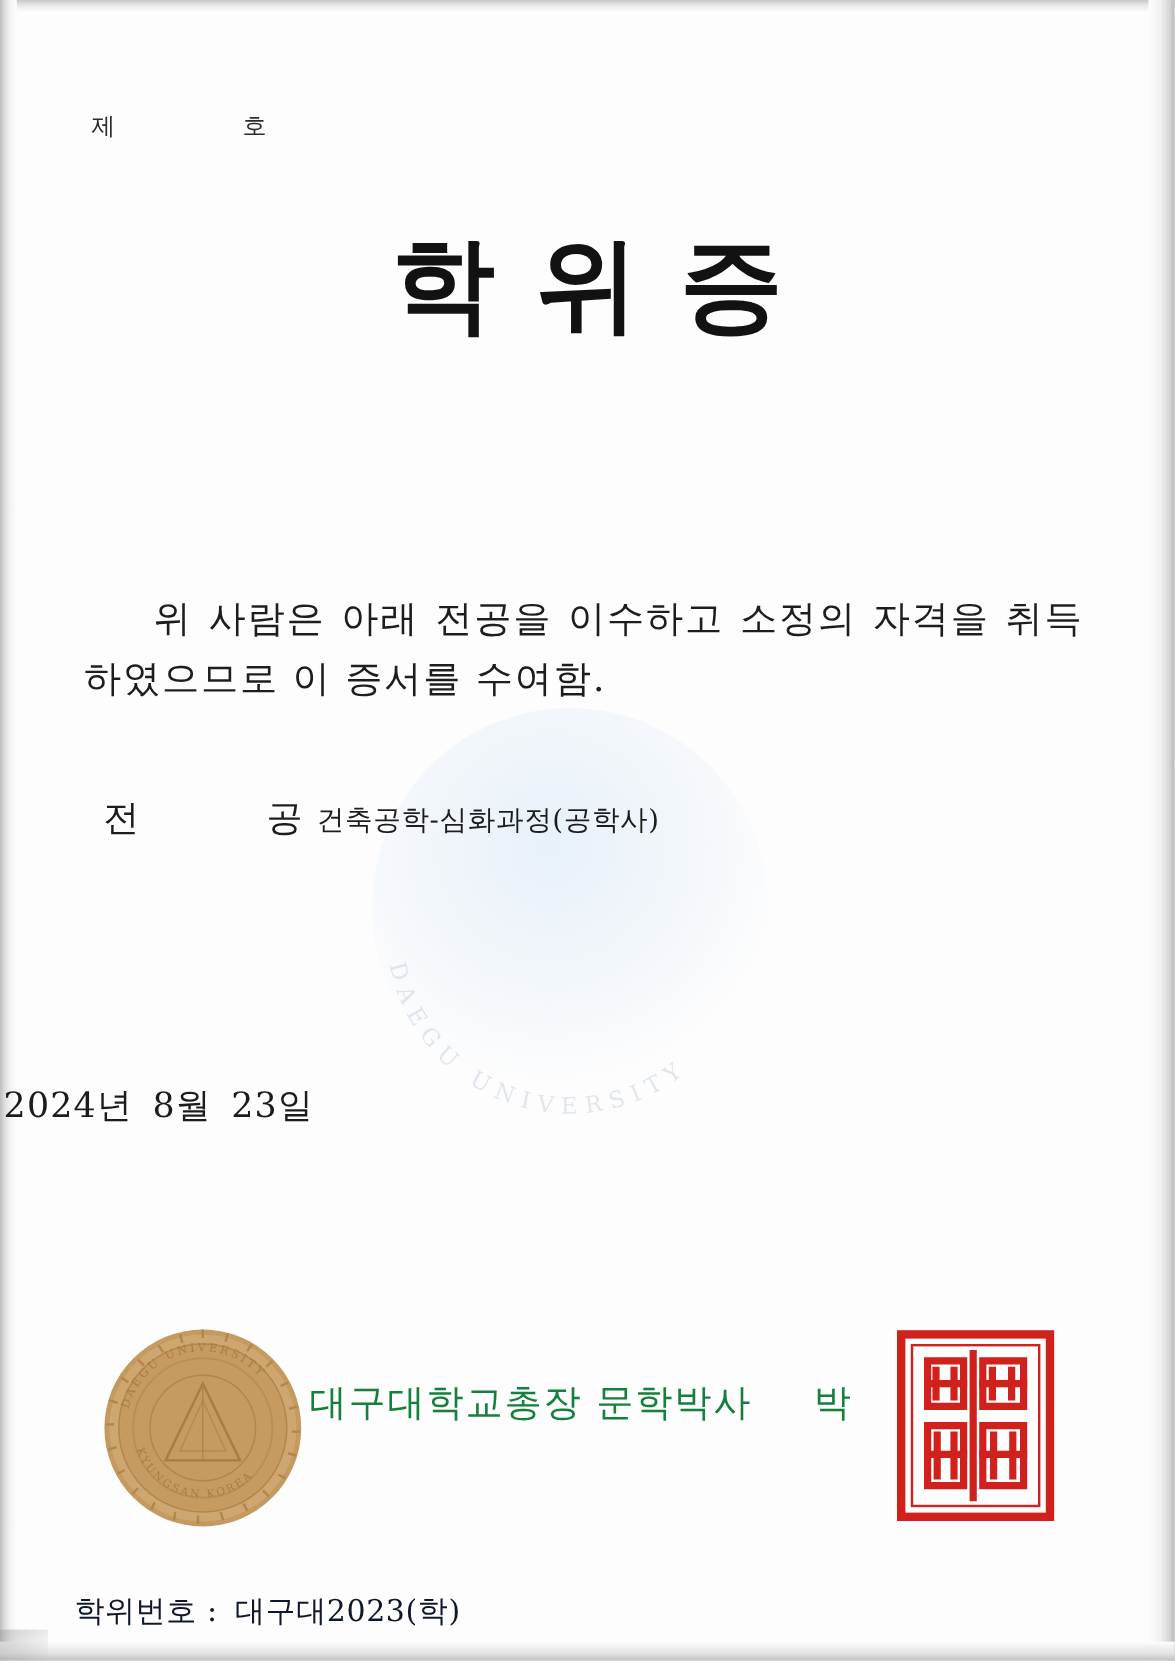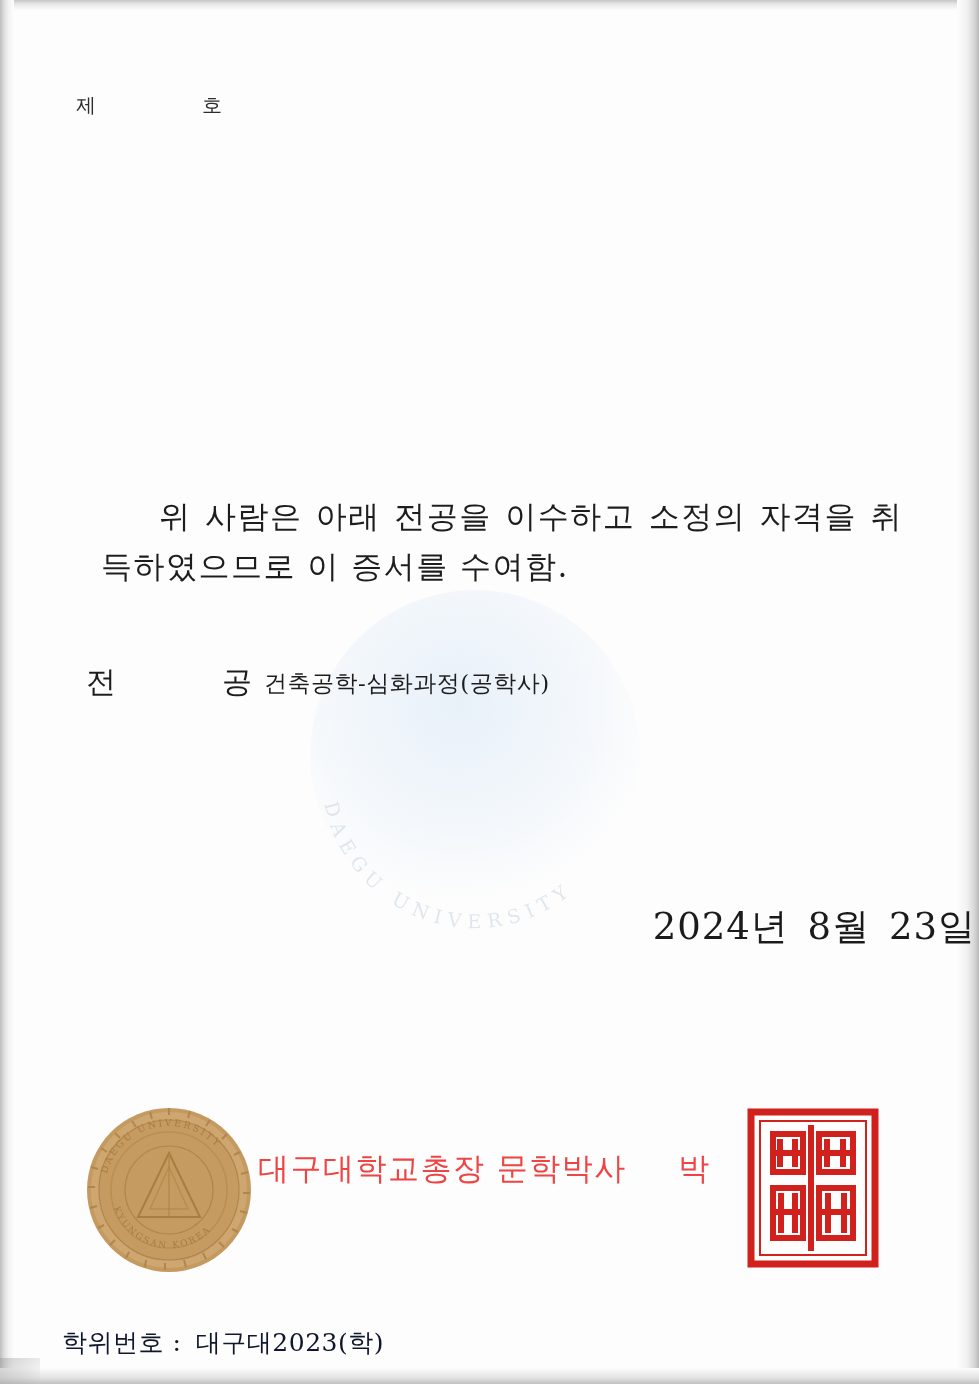--- a/index.html
+++ b/index.html
@@ -99,21 +99,20 @@
   .body-text {
     position: absolute;
     left: 70px;
     right: 76px;
     top: 492px;
     font-size: 31px;
     line-height: 1.60;
     color: #1d1d1d;
     letter-spacing: 1.5px;
     text-align: justify;
-    margin-left: 31px;
   }
   .body-text .indent { display: inline-block; width: 58px; }
 
   .major-row {
     position: absolute;
     left: 86px;
     top: 662px;
     display: flex;
     align-items: baseline;
     color: #1d1d1d;
@@ -134,34 +133,34 @@
     position: relative;
     top: -1px;
     text-align: right;
   }
 
   .date-line {
     position: absolute;
     left: 0;
     right: 0;
     top: 902px;
-    text-align: right;
-    font-size: 37px;
+    text-align: left;
+    font-size: 29px;
     letter-spacing: 1px;
     color: #1b1b1b;
   }
   .date-line span { margin: 0 3px; }
 
   .signature-row {
     position: absolute;
     left: 258px;
     top: 1148px;
     font-size: 31px;
     letter-spacing: 1.5px;
-    color: #ef4444;
+    color: #15803d;
     white-space: nowrap;
   }
   .signature-row .surname { margin-left: 40px; }
 
   
   .gold-seal {
     position: absolute;
     left: 84px;
     top: 1105px;
     width: 170px;
@@ -215,20 +214,21 @@
       <textPath href="#arcpath" startOffset="6%">DAEGU UNIVERSITY</textPath>
     </text>
   </svg>
 
   <div class="row-number">
     <span class="label-je">제</span>
     <span class="num-blank"></span>
     <span class="label-ho">호</span>
   </div>
 
+  <div class="title">학위증</div>
 
   <div class="body-text">
     <span class="indent"></span><span>위 사람은 아래 전공을 이수하고 소정의 자격을 취득하였으므로 이 증서를 수여함.</span>
   </div>
 
   <div class="major-row">
     <span class="label-jeon">전</span>
     <span class="label-gong">공</span>
     <span class="major-value">건축공학-심화과정(공학사)</span>
   </div>

